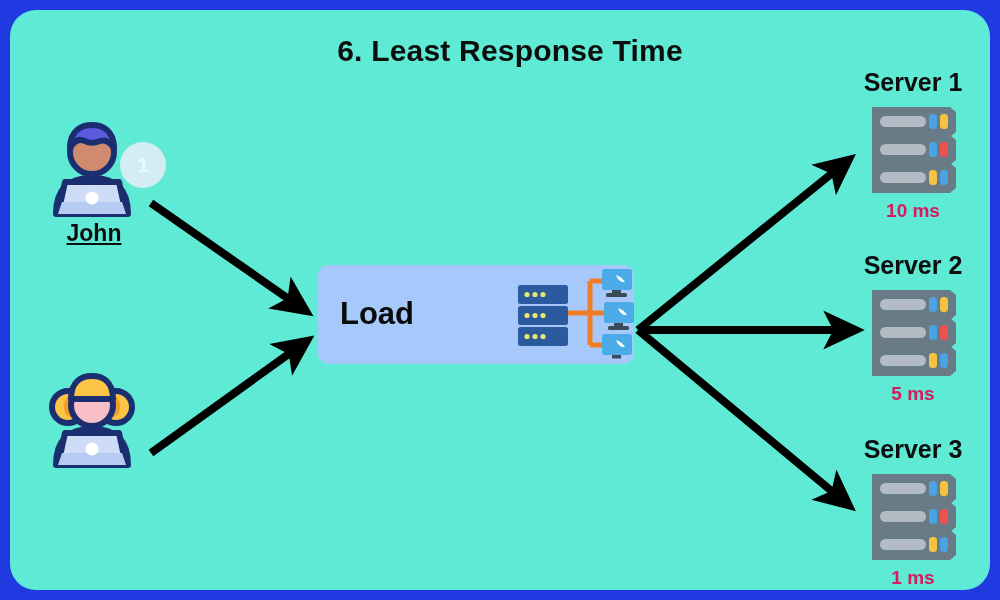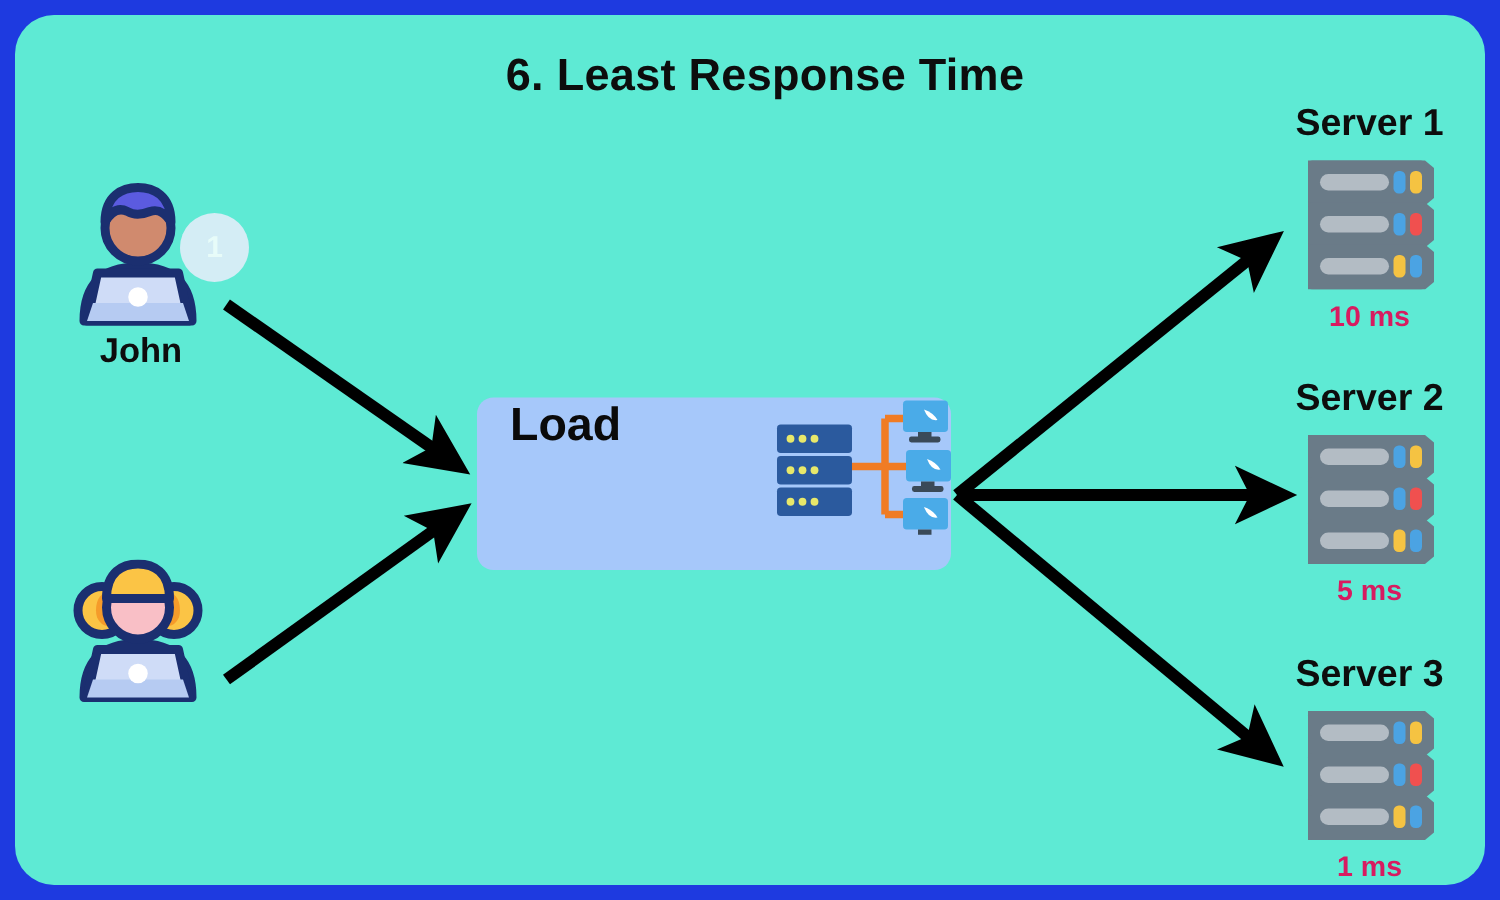--- a/index.html
+++ b/index.html
@@ -34,38 +34,39 @@
   
   #arrows{
     position:absolute;left:0;top:0;width:1000px;height:600px;
     pointer-events:none;
   }
   
   .user{ position:absolute; width:150px; text-align:center; }
   .user .name{
     font-size:23px;font-weight:bold;color:#0d0d0d;
     margin-top:2px;
+    text-decoration:underline;
   }
   .avatar{ position:relative; width:112px;height:96px; margin:0 auto; }
   .badge{
     position:absolute;
     width:46px;height:46px;border-radius:50%;
     background:#e9eefb;
     display:flex;align-items:center;justify-content:center;
     color:#ffffff;font-size:20px;font-weight:bold;
     opacity:.85;
   }
   
   .lb{
     position:absolute;
     left:308px;top:255px;
-    width:316px;height:115px;
+    width:316px;height:99px;
     background:#a6c8fa;
     border-radius:11px;
-    display:flex;align-items:flex-start;
+    display:flex;align-items:center;
   }
   .lb-text{
     font-size:31px;font-weight:bold;color:#0a0a0a;
     line-height:1.18;
     margin-left:22px;
     width:170px;
   }
   .lb-icon{ margin-left:2px; }
   
   .server-group{ position:absolute; width:200px; text-align:center; }

